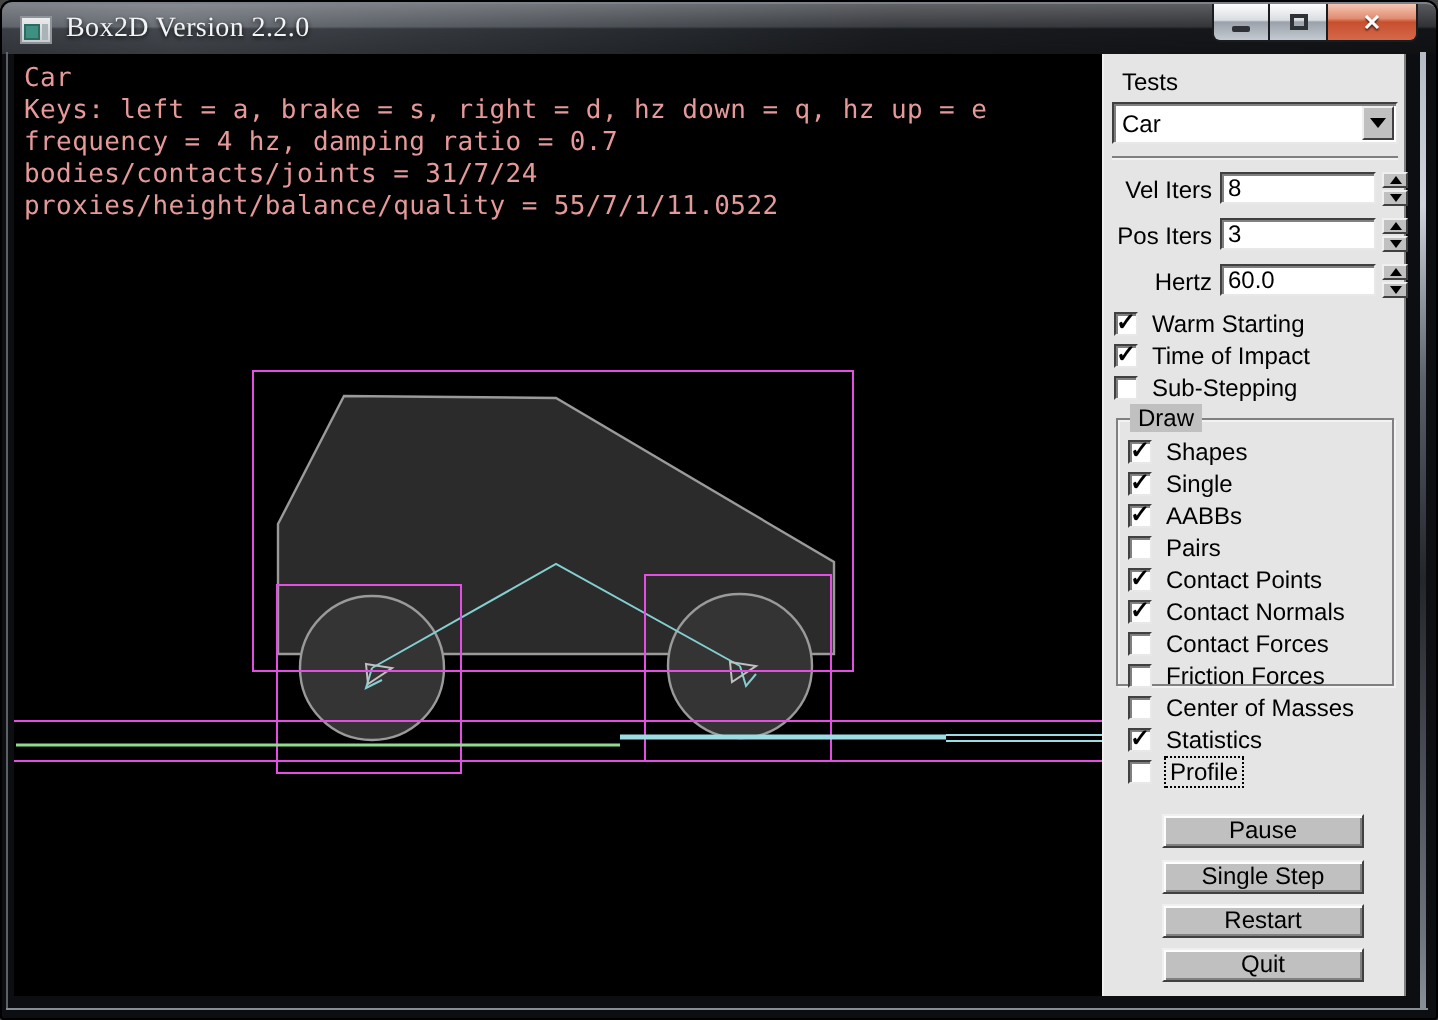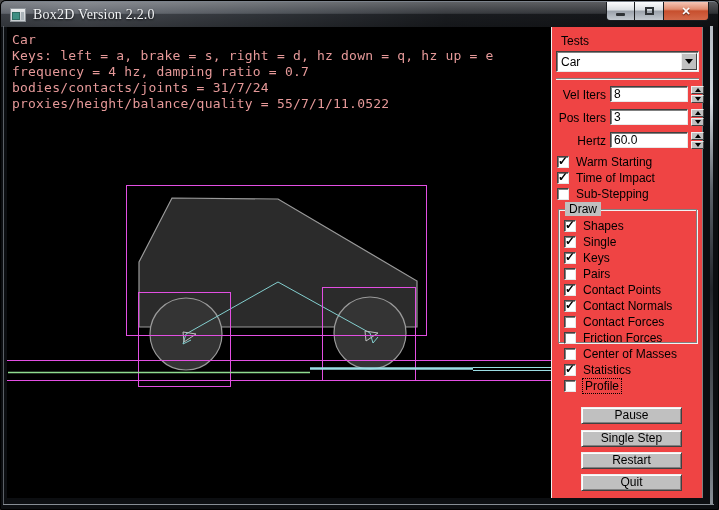--- a/index.html
+++ b/index.html
@@ -45,21 +45,21 @@
     background:linear-gradient(to bottom,#b6bcc4 0%,#cfd5db 16%,#5d636b 34%,#23262b 55%,#6e747b 92%,#8a9097 100%);}
   
   .client{position:absolute;left:7px;top:27px;width:696px;height:471px;display:flex;}
   
   .canvas{position:relative;width:544px;height:471px;background:#000;overflow:hidden;}
   .canvas svg{position:absolute;left:0;top:0;}
   .info{position:absolute;left:5px;top:5px;
     font-family:"DejaVu Sans Mono",monospace;font-size:13px;line-height:16px;letter-spacing:.2px;}
   .info div{white-space:pre;}
   
-  .panel{position:relative;width:152px;height:471px;background:#ef4444;
+  .panel{position:relative;width:152px;height:471px;background:#e5e5e5;
     border-left:1px solid #efefef;border-right:1px solid #808080;
     font-size:12px;color:#000;}
   .plabel{position:absolute;left:9px;top:7px;}
   .combo{position:absolute;left:4px;top:24px;width:143px;height:21px;background:#fff;
     border:1px solid;border-color:#404040 #e8e8e8 #e8e8e8 #404040;
     box-shadow:inset 1px 1px 0 #808080, inset -1px -1px 0 #fff;}
   .combo-text{position:absolute;left:4px;top:3px;}
   .combo-btn{position:absolute;right:1px;top:1px;bottom:1px;width:16px;background:#c0c0c0;
     border:1px solid;border-color:#efefef #404040 #404040 #efefef;
     display:flex;align-items:center;justify-content:center;}
@@ -252,21 +252,21 @@
         <div class="cb-row" style="top:25px">
           <span class="cb checked">
               <span class="mark">✓</span>
             </span>
           <span class="cb-label">Single</span>
         </div>
         <div class="cb-row" style="top:41px">
           <span class="cb checked">
               <span class="mark">✓</span>
             </span>
-          <span class="cb-label">Keys</span>
+          <span class="cb-label">AABBs</span>
         </div>
         <div class="cb-row" style="top:57px">
           <span class="cb"></span>
           <span class="cb-label">Pairs</span>
         </div>
         <div class="cb-row" style="top:73px">
           <span class="cb checked">
               <span class="mark">✓</span>
             </span>
           <span class="cb-label">Contact Points</span>

